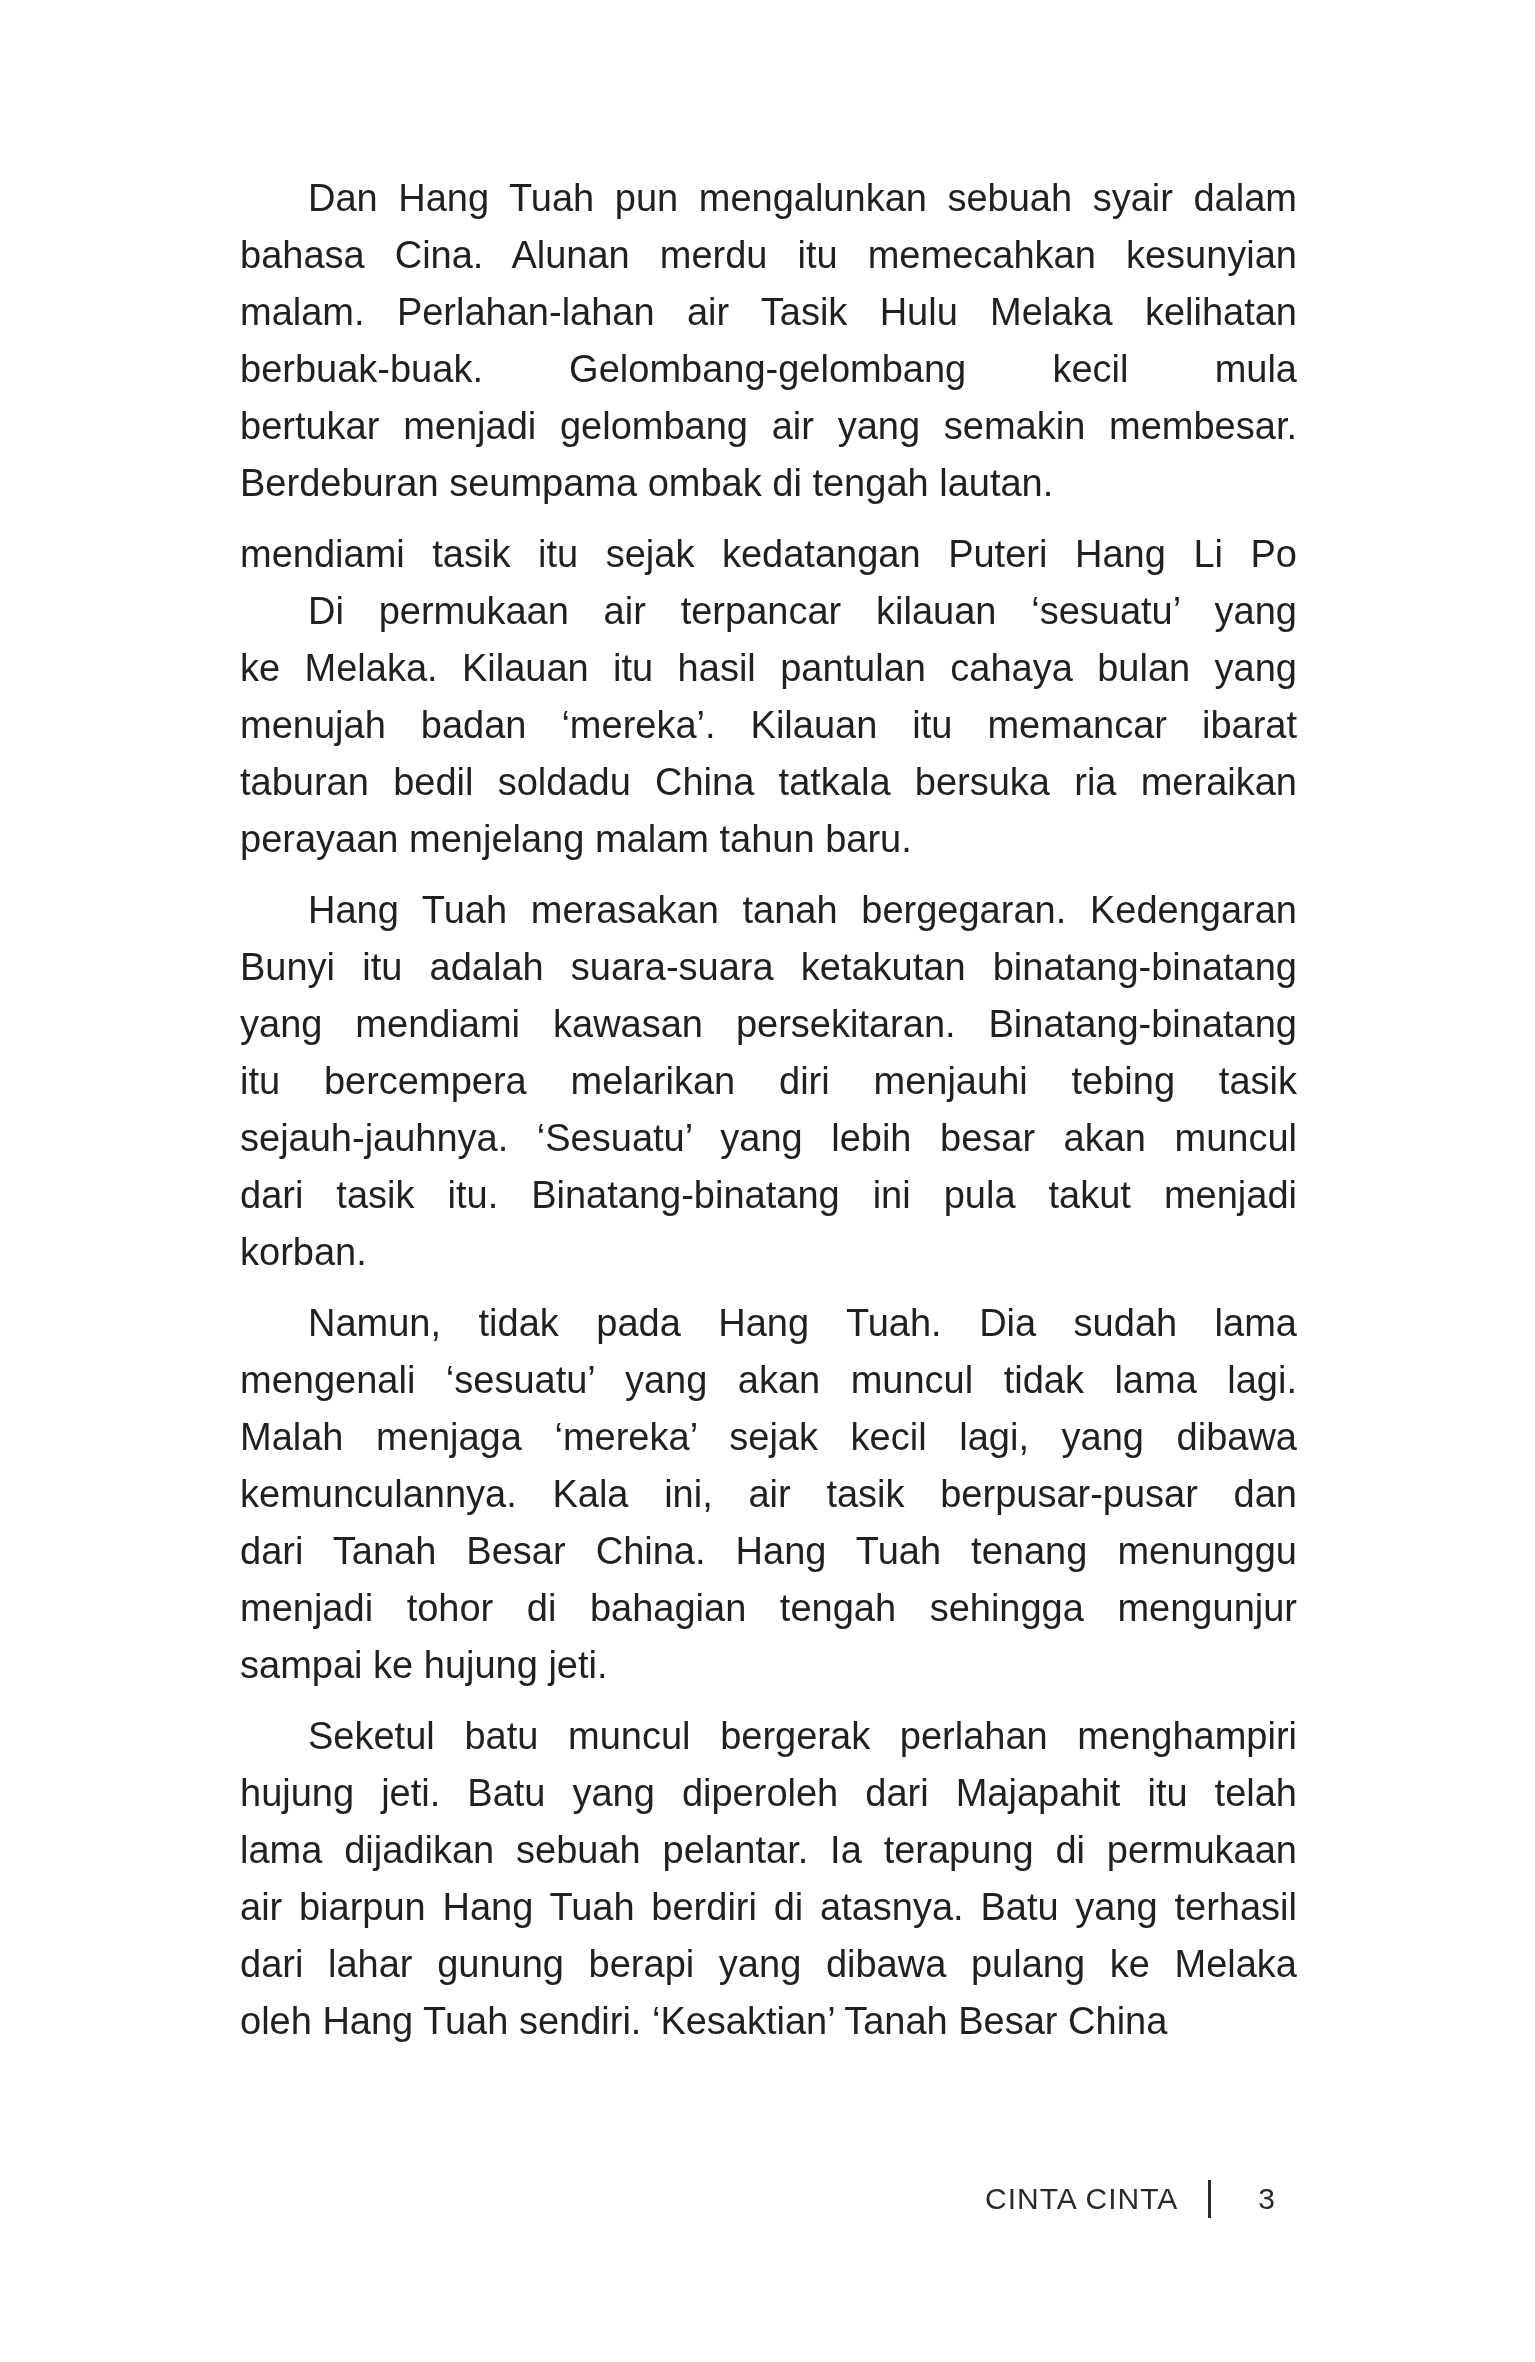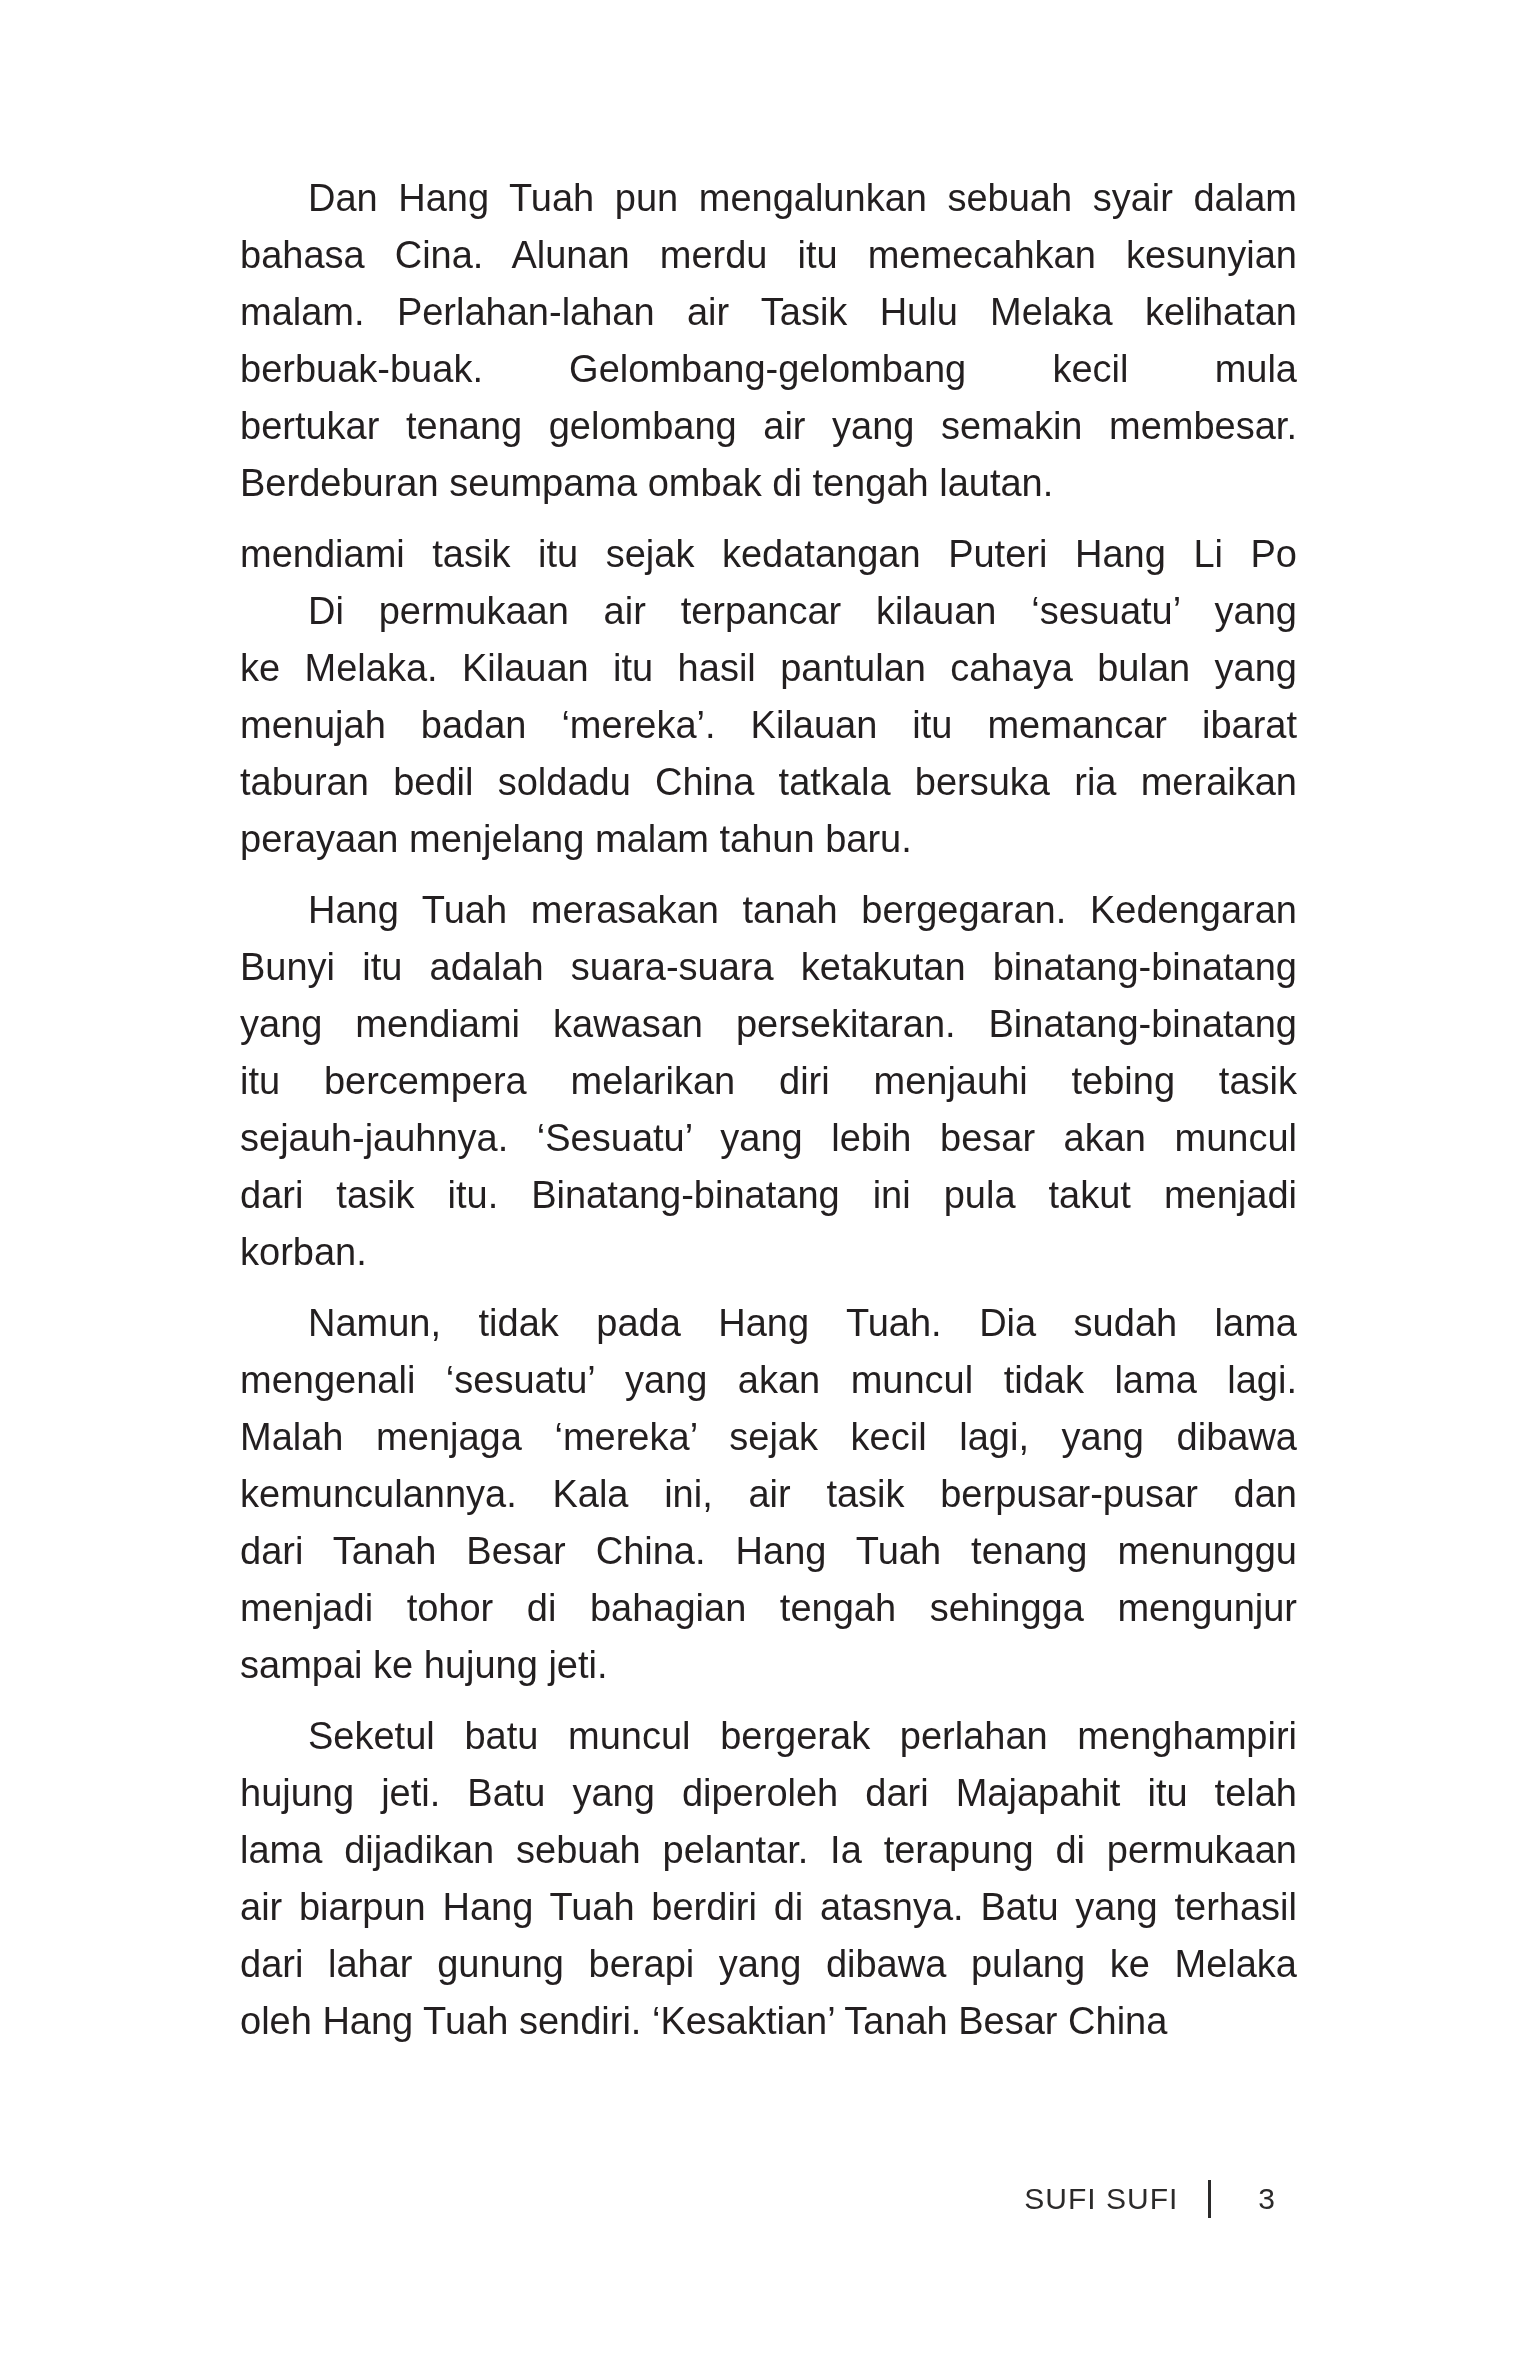--- a/index.html
+++ b/index.html
@@ -72,21 +72,21 @@
 <body>
 
 <div class="page">
 
   <div class="text-block">
       <div class="para">
         <div class="line first">Dan Hang Tuah pun mengalunkan sebuah syair dalam</div>
         <div class="line">bahasa Cina. Alunan merdu itu memecahkan kesunyian</div>
         <div class="line">malam. Perlahan-lahan air Tasik Hulu Melaka kelihatan</div>
         <div class="line">berbuak-buak. Gelombang-gelombang kecil mula</div>
-        <div class="line">bertukar tenang gelombang air yang semakin membesar.</div>
+        <div class="line">bertukar menjadi gelombang air yang semakin membesar.</div>
         <div class="line last">Berdeburan seumpama ombak di tengah lautan.</div>
       </div>
       <div class="para">
         <div class="line">mendiami tasik itu sejak kedatangan Puteri Hang Li Po</div>
         <div class="line first">Di permukaan air terpancar kilauan ‘sesuatu’ yang</div>
         <div class="line">ke Melaka. Kilauan itu hasil pantulan cahaya bulan yang</div>
         <div class="line">menujah badan ‘mereka’. Kilauan itu memancar ibarat</div>
         <div class="line">taburan bedil soldadu China tatkala bersuka ria meraikan</div>
         <div class="line last">perayaan menjelang malam tahun baru.</div>
       </div>
@@ -112,18 +112,18 @@
         <div class="line first">Seketul batu muncul bergerak perlahan menghampiri</div>
         <div class="line">hujung jeti. Batu yang diperoleh dari Majapahit itu telah</div>
         <div class="line">lama dijadikan sebuah pelantar. Ia terapung di permukaan</div>
         <div class="line">air biarpun Hang Tuah berdiri di atasnya. Batu yang terhasil</div>
         <div class="line">dari lahar gunung berapi yang dibawa pulang ke Melaka</div>
         <div class="line last">oleh Hang Tuah sendiri. ‘Kesaktian’ Tanah Besar China</div>
       </div>
     </div>
 
   <div class="footer">
-    <span class="running-title">SUFI SUFI</span>
+    <span class="running-title">CINTA CINTA</span>
     <span class="divider"></span>
     <span class="page-number">3</span>
   </div>
 
 </div>
 
 </body></html>

